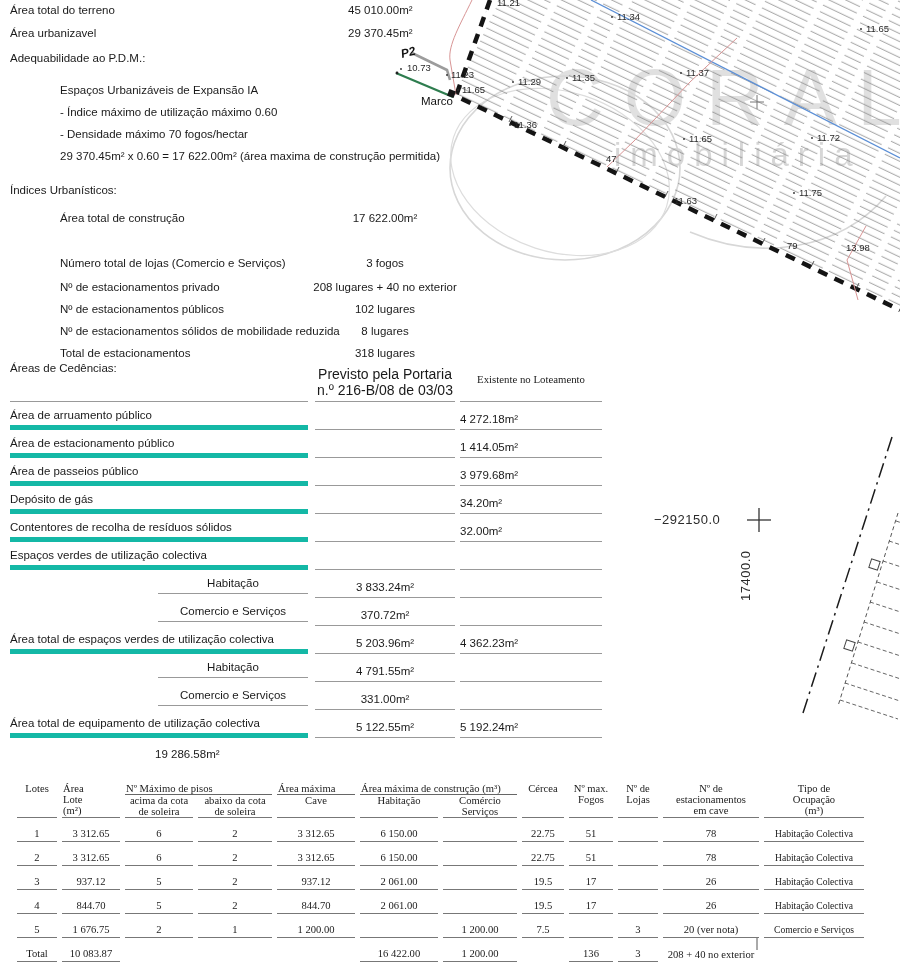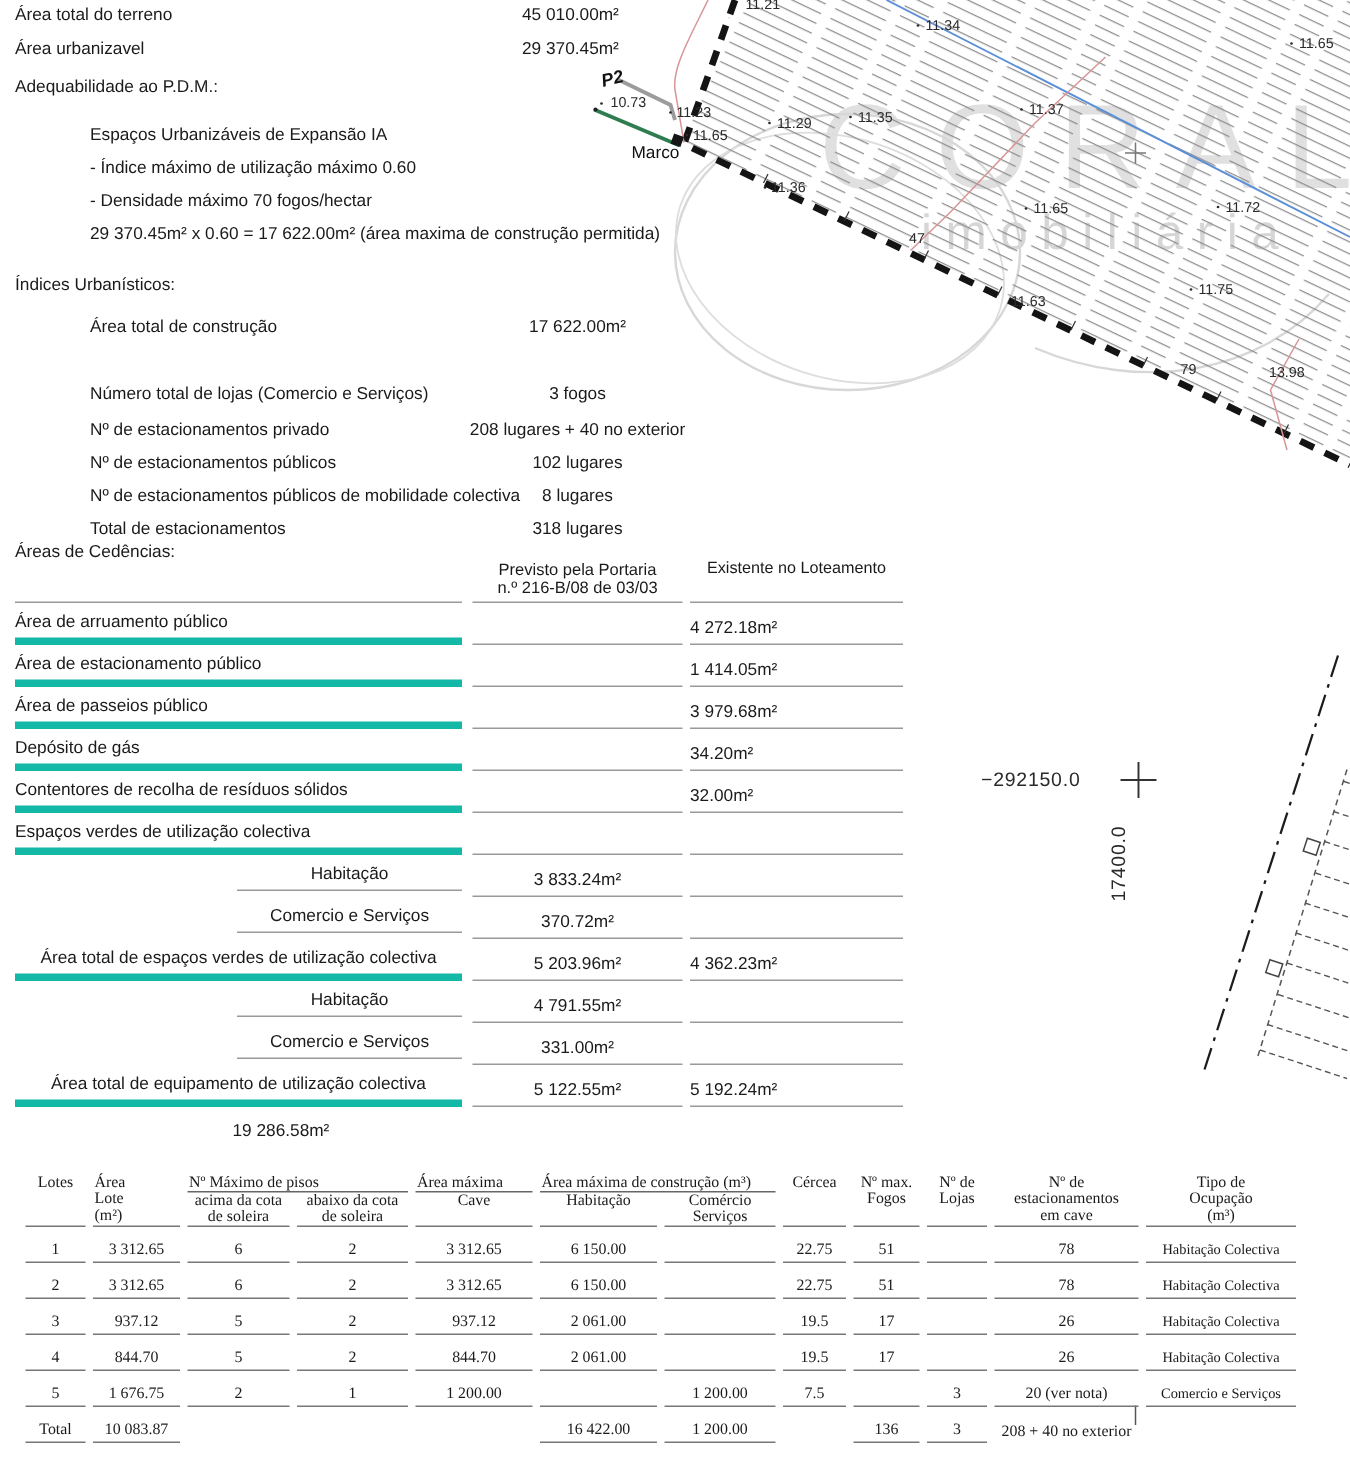--- a/index.html
+++ b/index.html
@@ -13,23 +13,23 @@
   
   .ced{position:absolute;left:10px;top:358px;width:592px;}
   .ced-title{position:absolute;left:0;top:4px;}
   .ced-head{display:flex;align-items:flex-end;height:44px;}
   .ced-row{display:flex;align-items:flex-end;height:28px;}
   .ced-row.footer{height:26px;align-items:flex-end;}
   .cl{width:298px;margin-right:7px;border-bottom:5px solid #14b8a6;padding-bottom:4px;}
   .c1{width:140px;margin-right:5px;border-bottom:1px solid #999;text-align:center;padding-bottom:4px;}
   .c2{width:142px;border-bottom:1px solid #999;text-align:left;padding-bottom:4px;}
   .ced-head .cl{border-bottom:1px solid #999;}
-  .ced-head .c1{font-size:11px;white-space:pre-line;padding-bottom:3px;}
-  .ced-head .c2{font-size:10.8px;text-align:center;padding-bottom:16px;}
-  .ced-row.total .cl{text-align:center;margin-top:24px;}
+  .ced-head .c1{font-size:14px;white-space:pre-line;padding-bottom:3px;}
+  .ced-head .c2{font-size:10.8px;text-align:center;padding-bottom:16px;font-family:Liberation Serif, serif;}
+  .ced-row.total .cl{text-align:left;margin-top:24px;}
   .ced-row .cl.nob,.ced-row .c1.nob,.ced-row .c2.nob{border-bottom:none;}
   .subcell{border-bottom:none !important;text-align:right;}
   .subline{display:inline-block;width:150px;text-align:center;border-bottom:1px solid #999;padding-bottom:4px;}
   
   .lotes{position:absolute;left:12px;top:783px;}
   .lotes table{border-collapse:separate;border-spacing:5px 0;font-size:10.6px;font-family:Liberation Serif, serif;}
   .lotes th{font-weight:normal;text-align:center;vertical-align:top;padding:0 1px;font-size:10.6px;}
   .lotes th.lft{text-align:left;}
   .lotes th.grp{border-bottom:1px solid #666;}
   .lotes th.hu{border-bottom:1px solid #777;vertical-align:top;}
@@ -180,21 +180,21 @@
   </div>
   <div class="idx-row" style="top:281px">
     <span>Nº de estacionamentos privado</span>
     <span class="val">208 lugares + 40 no exterior</span>
   </div>
   <div class="idx-row" style="top:303px">
     <span>Nº de estacionamentos públicos</span>
     <span class="val">102 lugares</span>
   </div>
   <div class="idx-row" style="top:325px">
-    <span>Nº de estacionamentos públicos de mobilidade colectiva</span>
+    <span>Nº de estacionamentos sólidos de mobilidade reduzida</span>
     <span class="val">8 lugares</span>
   </div>
   <div class="idx-row" style="top:347px">
     <span>Total de estacionamentos</span>
     <span class="val">318 lugares</span>
   </div>
 
   <div class="ced">
     <span class="ced-title">Áreas de Cedências:</span>
     <div class="ced-head">

